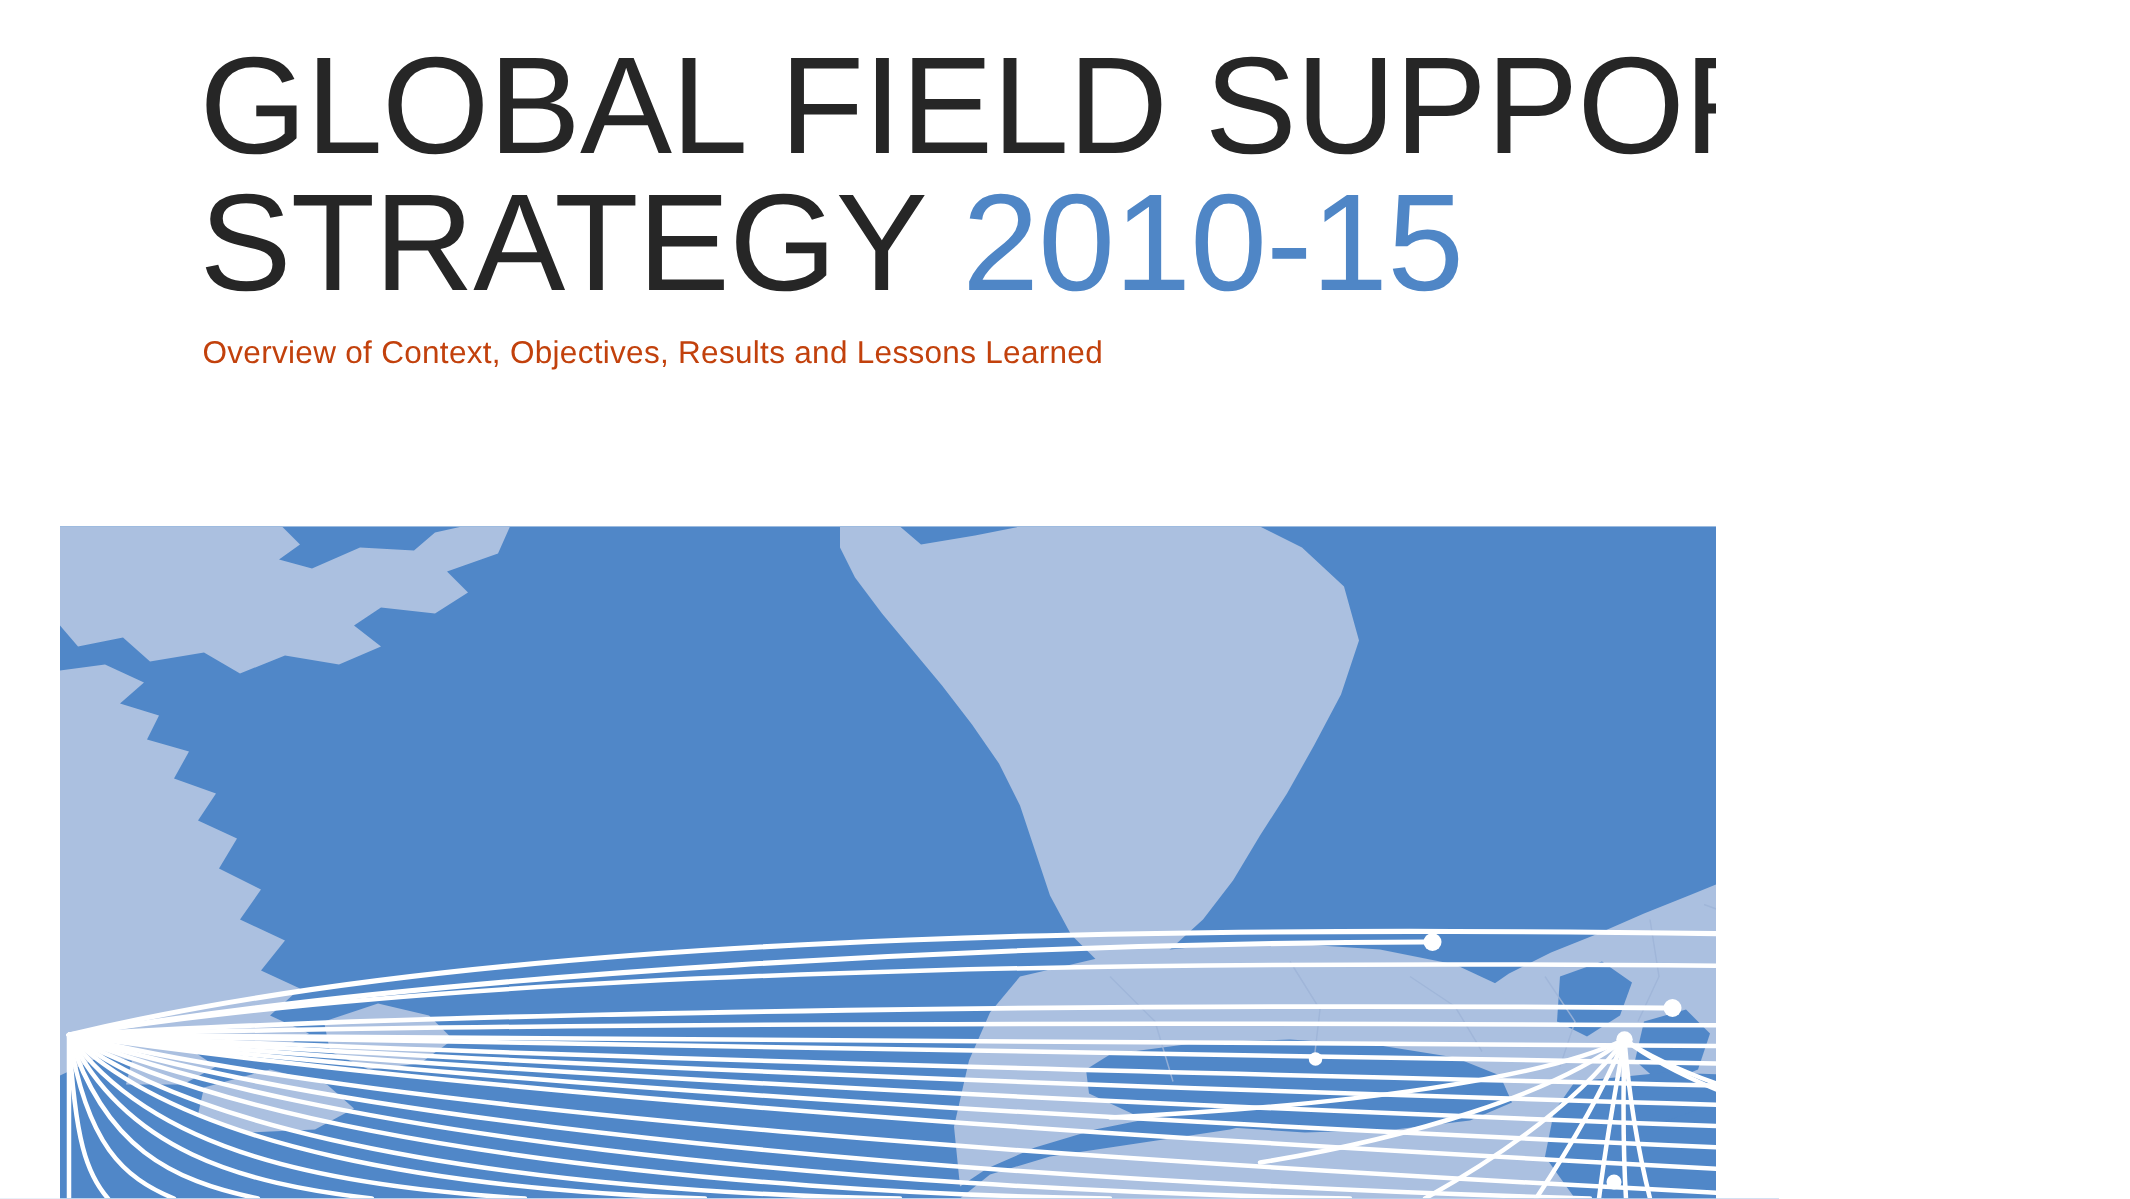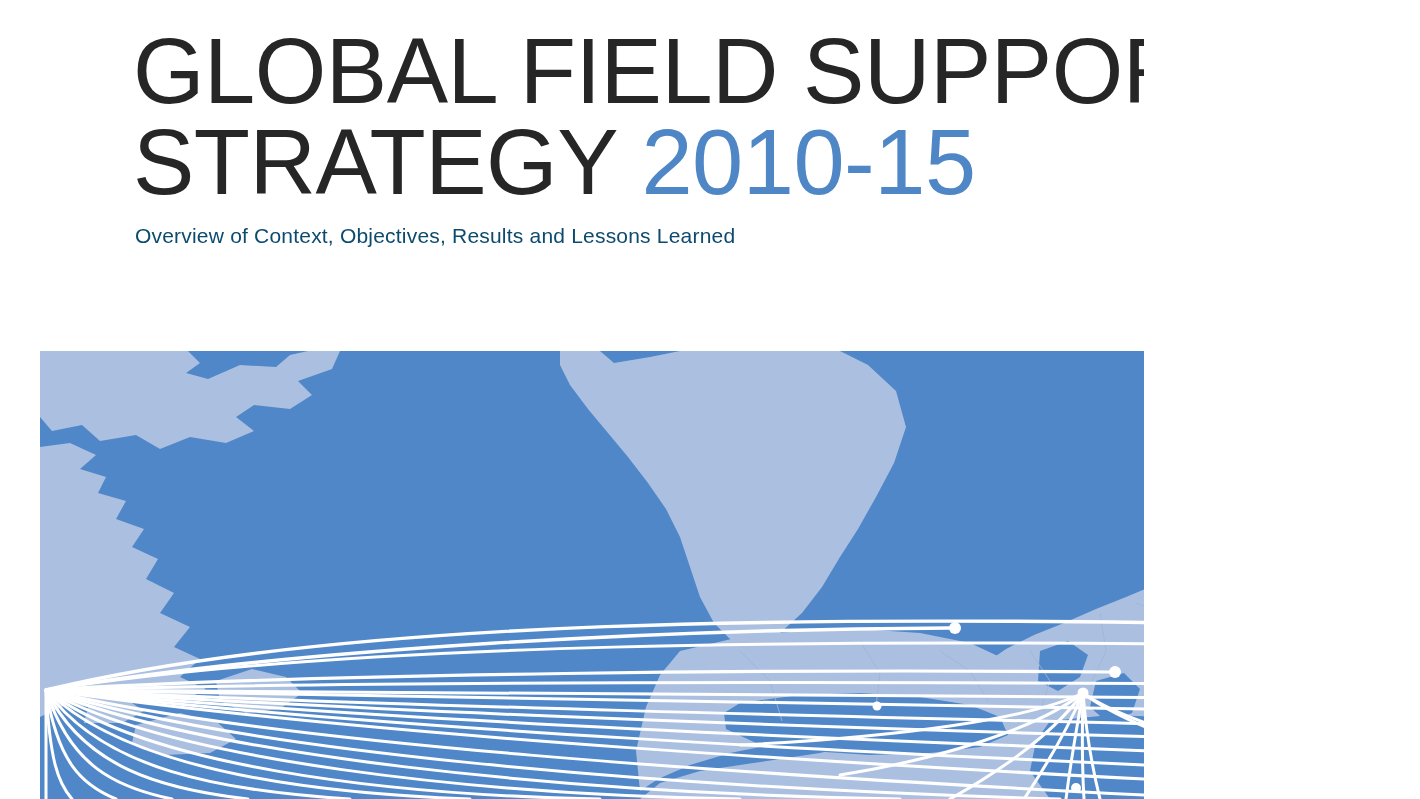--- a/index.html
+++ b/index.html
@@ -43,21 +43,21 @@
   .slide-title .years {
     color: #4f86c6;
     font-weight: 400;
   }
   .slide-subtitle {
     margin: 16px 0 0 2px;
     font-family: "Liberation Sans", sans-serif;
     font-size: 21px;
     font-weight: 400;
     letter-spacing: 0.2px;
-    color: #0c4a6e;
+    color: #c2410c;
   }
 
   
   .map-frame {
     position: absolute;
     left: 40px;
     top: 351px;
     width: 1340px;
     height: 448px;
     overflow: hidden;

